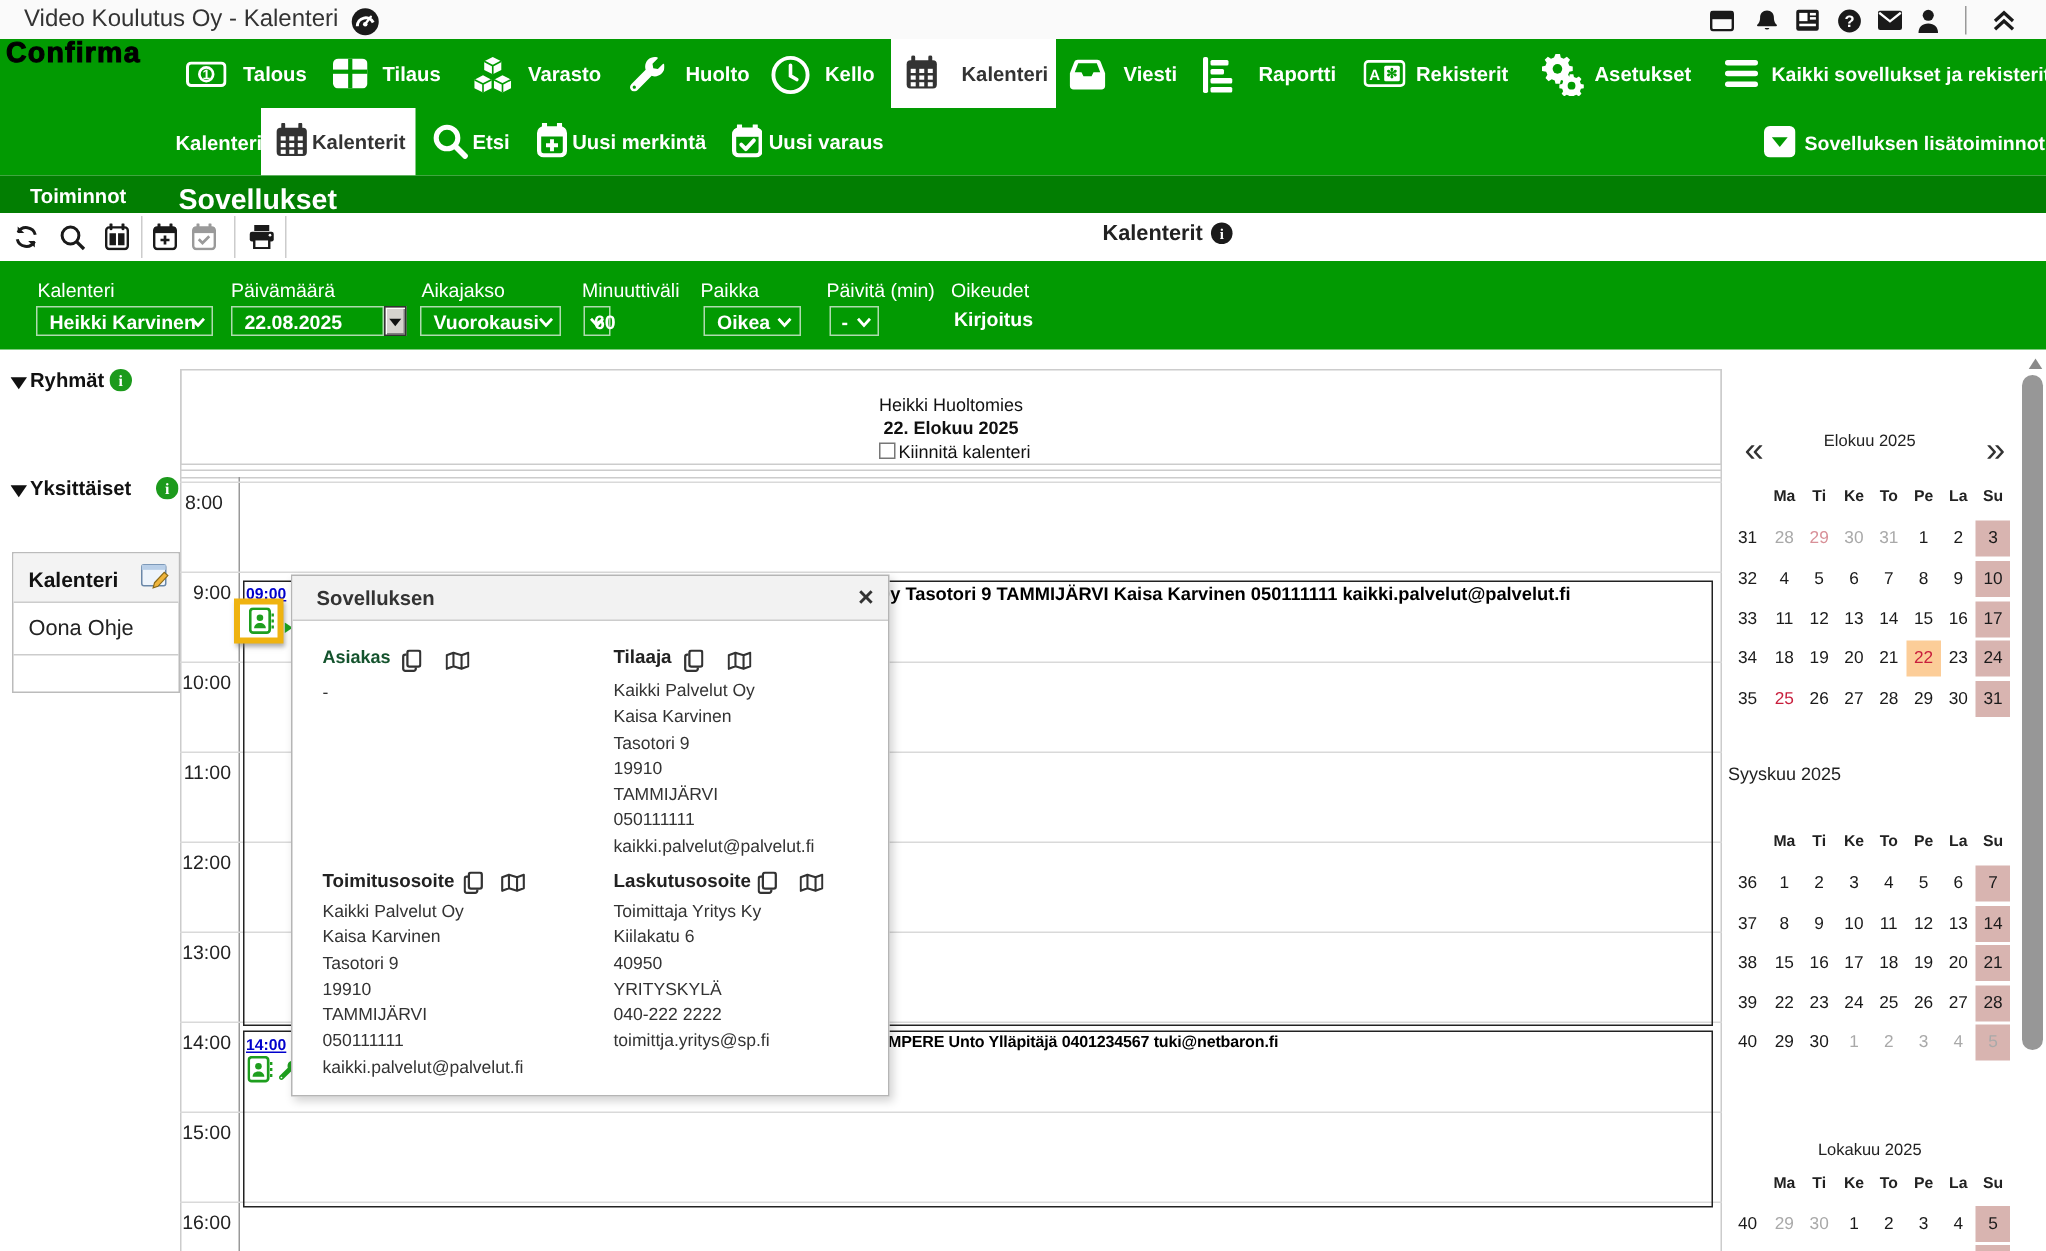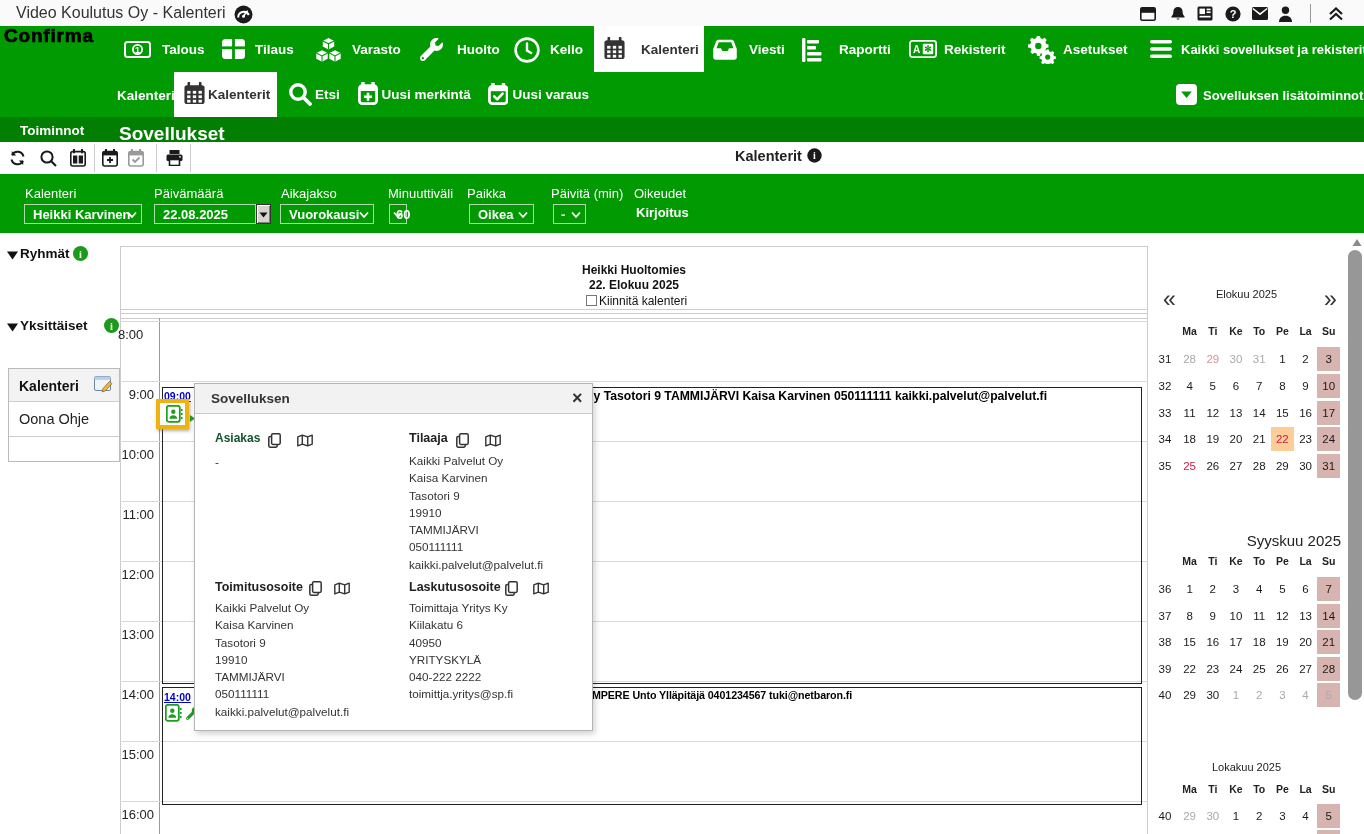--- a/index.html
+++ b/index.html
@@ -408,35 +408,35 @@
         <rect x="0.5" y="1.5" width="16" height="14" rx="1.5" fill="#eef4fb" stroke="#6a87a8" stroke-width="1"></rect>
         <rect x="0.5" y="1.5" width="16" height="3.4" fill="#b9cfe8"></rect>
         <path d="M9 13.5 15.5 6.5l2.4 2.2-6.6 7.2-3.2 1z" fill="#f0b53c" stroke="#8a6a1a" stroke-width="0.8"></path>
       </svg>
     </div>
   <div style="position:absolute;left:10px;top:42px;font-size:14.5px;color:#222">Oona Ohje</div>
   <div style="position:absolute;left:0;top:67px;width:100%;height:1px;background:#ccc"></div>
 </div>
 
 <div class="abs" style="left:120px;top:246px;width:1028px;height:64px;border:1px solid #ccc;box-sizing:border-box;background:#fff"></div>
-<div class="abs" style="left:120px;top:263px;width:1028px;text-align:center;font-size:12px;font-weight:bold;color:#111">Heikki Huoltomies</div>
+<div class="abs" style="left:120px;top:263px;width:1028px;text-align:center;font-size:12px;font-weight:normal;color:#111">Heikki Huoltomies</div>
 <div class="abs" style="left:120px;top:278px;width:1028px;text-align:center;font-size:12px;font-weight:bold;color:#111">22. Elokuu 2025</div>
 <div class="abs" style="left:586px;top:295px;width:11px;height:11px;border:1px solid #777;box-sizing:border-box;background:#fff"></div>
 <div class="abs" style="left:599px;top:294px;font-size:12px;color:#111">Kiinnitä kalenteri</div>
 
 <div class="abs" style="left:120px;top:313px;width:1028px;height:1px;background:#ccc"></div>
 <div class="abs" style="left:120px;top:318px;width:1028px;height:1px;background:#ccc"></div>
 
 <div class="abs" style="left:120px;top:246px;width:1px;height:588px;background:#ccc"></div>
 <div class="abs" style="left:1147px;top:246px;width:1px;height:588px;background:#ccc"></div>
 <div class="abs" style="left:159px;top:318px;width:1px;height:516px;background:#999"></div>
 
 <div id="hours">
     <div class="abs" style="left:120px;top:321px;width:1028px;height:1px;background:#d9d9d9"></div>
-    <div class="abs" style="left:118px;top:327px;width:36px;text-align:left;font-size:13px;color:#222">8:00</div>
+    <div class="abs" style="left:118px;top:327px;width:36px;text-align:center;font-size:13px;color:#222">8:00</div>
     <div class="abs" style="left:120px;top:381px;width:1028px;height:1px;background:#d9d9d9"></div>
     <div class="abs" style="left:118px;top:387px;width:36px;text-align:right;font-size:13px;color:#222">9:00</div>
     <div class="abs" style="left:120px;top:441px;width:1028px;height:1px;background:#d9d9d9"></div>
     <div class="abs" style="left:118px;top:447px;width:36px;text-align:right;font-size:13px;color:#222">10:00</div>
     <div class="abs" style="left:120px;top:501px;width:1028px;height:1px;background:#d9d9d9"></div>
     <div class="abs" style="left:118px;top:507px;width:36px;text-align:right;font-size:13px;color:#222">11:00</div>
     <div class="abs" style="left:120px;top:561px;width:1028px;height:1px;background:#d9d9d9"></div>
     <div class="abs" style="left:118px;top:567px;width:36px;text-align:right;font-size:13px;color:#222">12:00</div>
     <div class="abs" style="left:120px;top:621px;width:1028px;height:1px;background:#d9d9d9"></div>
     <div class="abs" style="left:118px;top:627px;width:36px;text-align:right;font-size:13px;color:#222">13:00</div>
@@ -550,21 +550,21 @@
 <div id="minical">
     <div class="abs" style="left:1163px;top:286px;font-size:23px;color:#333">«</div>
     <div class="abs" style="left:1324px;top:286px;font-size:23px;color:#333">»</div>
     <div class="abs" style="left:1152px;top:288px;width:189px;text-align:center;font-size:11px;color:#222">Elokuu 2025</div>
     <div class="abs" style="left:1152px;top:325px;width:192px"><span style="display:inline-block;width:26px"></span><span style="display:inline-block;width:23.2px;height:13px;line-height:13px;text-align:center;font-size:10.5px;font-weight:600;color:#222;vertical-align:top">Ma</span><span style="display:inline-block;width:23.2px;height:13px;line-height:13px;text-align:center;font-size:10.5px;font-weight:600;color:#222;vertical-align:top">Ti</span><span style="display:inline-block;width:23.2px;height:13px;line-height:13px;text-align:center;font-size:10.5px;font-weight:600;color:#222;vertical-align:top">Ke</span><span style="display:inline-block;width:23.2px;height:13px;line-height:13px;text-align:center;font-size:10.5px;font-weight:600;color:#222;vertical-align:top">To</span><span style="display:inline-block;width:23.2px;height:13px;line-height:13px;text-align:center;font-size:10.5px;font-weight:600;color:#222;vertical-align:top">Pe</span><span style="display:inline-block;width:23.2px;height:13px;line-height:13px;text-align:center;font-size:10.5px;font-weight:600;color:#222;vertical-align:top">La</span><span style="display:inline-block;width:23.2px;height:13px;line-height:13px;text-align:center;font-size:10.5px;font-weight:600;color:#222;vertical-align:top">Su</span></div>
     <div class="abs" style="left:1152px;top:347.4px;width:192px"><span style="display:inline-block;width:26px;height:24px;line-height:24px;text-align:center;font-size:11.5px;color:#1a1a1a;vertical-align:top">31</span><span style="display:inline-block;width:23.2px;height:24px;line-height:24px;text-align:center;font-size:11.5px;vertical-align:top;color:#a9a9a9;">28</span><span style="display:inline-block;width:23.2px;height:24px;line-height:24px;text-align:center;font-size:11.5px;vertical-align:top;color:#d89098;">29</span><span style="display:inline-block;width:23.2px;height:24px;line-height:24px;text-align:center;font-size:11.5px;vertical-align:top;color:#a9a9a9;">30</span><span style="display:inline-block;width:23.2px;height:24px;line-height:24px;text-align:center;font-size:11.5px;vertical-align:top;color:#a9a9a9;">31</span><span style="display:inline-block;width:23.2px;height:24px;line-height:24px;text-align:center;font-size:11.5px;vertical-align:top;color:#1a1a1a;">1</span><span style="display:inline-block;width:23.2px;height:24px;line-height:24px;text-align:center;font-size:11.5px;vertical-align:top;color:#1a1a1a;">2</span><span style="display:inline-block;width:23.2px;height:24px;line-height:24px;text-align:center;font-size:11.5px;vertical-align:top;color:#1a1a1a;background:#d8b4b0;">3</span></div>
     <div class="abs" style="left:1152px;top:374px;width:192px"><span style="display:inline-block;width:26px;height:24px;line-height:24px;text-align:center;font-size:11.5px;color:#1a1a1a;vertical-align:top">32</span><span style="display:inline-block;width:23.2px;height:24px;line-height:24px;text-align:center;font-size:11.5px;vertical-align:top;color:#1a1a1a;">4</span><span style="display:inline-block;width:23.2px;height:24px;line-height:24px;text-align:center;font-size:11.5px;vertical-align:top;color:#1a1a1a;">5</span><span style="display:inline-block;width:23.2px;height:24px;line-height:24px;text-align:center;font-size:11.5px;vertical-align:top;color:#1a1a1a;">6</span><span style="display:inline-block;width:23.2px;height:24px;line-height:24px;text-align:center;font-size:11.5px;vertical-align:top;color:#1a1a1a;">7</span><span style="display:inline-block;width:23.2px;height:24px;line-height:24px;text-align:center;font-size:11.5px;vertical-align:top;color:#1a1a1a;">8</span><span style="display:inline-block;width:23.2px;height:24px;line-height:24px;text-align:center;font-size:11.5px;vertical-align:top;color:#1a1a1a;">9</span><span style="display:inline-block;width:23.2px;height:24px;line-height:24px;text-align:center;font-size:11.5px;vertical-align:top;color:#1a1a1a;background:#d8b4b0;">10</span></div>
     <div class="abs" style="left:1152px;top:400.59999999999997px;width:192px"><span style="display:inline-block;width:26px;height:24px;line-height:24px;text-align:center;font-size:11.5px;color:#1a1a1a;vertical-align:top">33</span><span style="display:inline-block;width:23.2px;height:24px;line-height:24px;text-align:center;font-size:11.5px;vertical-align:top;color:#1a1a1a;">11</span><span style="display:inline-block;width:23.2px;height:24px;line-height:24px;text-align:center;font-size:11.5px;vertical-align:top;color:#1a1a1a;">12</span><span style="display:inline-block;width:23.2px;height:24px;line-height:24px;text-align:center;font-size:11.5px;vertical-align:top;color:#1a1a1a;">13</span><span style="display:inline-block;width:23.2px;height:24px;line-height:24px;text-align:center;font-size:11.5px;vertical-align:top;color:#1a1a1a;">14</span><span style="display:inline-block;width:23.2px;height:24px;line-height:24px;text-align:center;font-size:11.5px;vertical-align:top;color:#1a1a1a;">15</span><span style="display:inline-block;width:23.2px;height:24px;line-height:24px;text-align:center;font-size:11.5px;vertical-align:top;color:#1a1a1a;">16</span><span style="display:inline-block;width:23.2px;height:24px;line-height:24px;text-align:center;font-size:11.5px;vertical-align:top;color:#1a1a1a;background:#d8b4b0;">17</span></div>
     <div class="abs" style="left:1152px;top:427.2px;width:192px"><span style="display:inline-block;width:26px;height:24px;line-height:24px;text-align:center;font-size:11.5px;color:#1a1a1a;vertical-align:top">34</span><span style="display:inline-block;width:23.2px;height:24px;line-height:24px;text-align:center;font-size:11.5px;vertical-align:top;color:#1a1a1a;">18</span><span style="display:inline-block;width:23.2px;height:24px;line-height:24px;text-align:center;font-size:11.5px;vertical-align:top;color:#1a1a1a;">19</span><span style="display:inline-block;width:23.2px;height:24px;line-height:24px;text-align:center;font-size:11.5px;vertical-align:top;color:#1a1a1a;">20</span><span style="display:inline-block;width:23.2px;height:24px;line-height:24px;text-align:center;font-size:11.5px;vertical-align:top;color:#1a1a1a;">21</span><span style="display:inline-block;width:23.2px;height:24px;line-height:24px;text-align:center;font-size:11.5px;vertical-align:top;color:#c81e3c;background:#fccd98;">22</span><span style="display:inline-block;width:23.2px;height:24px;line-height:24px;text-align:center;font-size:11.5px;vertical-align:top;color:#1a1a1a;">23</span><span style="display:inline-block;width:23.2px;height:24px;line-height:24px;text-align:center;font-size:11.5px;vertical-align:top;color:#1a1a1a;background:#d8b4b0;">24</span></div>
     <div class="abs" style="left:1152px;top:453.79999999999995px;width:192px"><span style="display:inline-block;width:26px;height:24px;line-height:24px;text-align:center;font-size:11.5px;color:#1a1a1a;vertical-align:top">35</span><span style="display:inline-block;width:23.2px;height:24px;line-height:24px;text-align:center;font-size:11.5px;vertical-align:top;color:#c81e3c;">25</span><span style="display:inline-block;width:23.2px;height:24px;line-height:24px;text-align:center;font-size:11.5px;vertical-align:top;color:#1a1a1a;">26</span><span style="display:inline-block;width:23.2px;height:24px;line-height:24px;text-align:center;font-size:11.5px;vertical-align:top;color:#1a1a1a;">27</span><span style="display:inline-block;width:23.2px;height:24px;line-height:24px;text-align:center;font-size:11.5px;vertical-align:top;color:#1a1a1a;">28</span><span style="display:inline-block;width:23.2px;height:24px;line-height:24px;text-align:center;font-size:11.5px;vertical-align:top;color:#1a1a1a;">29</span><span style="display:inline-block;width:23.2px;height:24px;line-height:24px;text-align:center;font-size:11.5px;vertical-align:top;color:#1a1a1a;">30</span><span style="display:inline-block;width:23.2px;height:24px;line-height:24px;text-align:center;font-size:11.5px;vertical-align:top;color:#1a1a1a;background:#d8b4b0;">31</span></div>
-    <div class="abs" style="left:1152px;top:532px;width:189px;text-align:right;font-size:15px;color:#222">Syyskuu 2025</div>
+    <div class="abs" style="left:1152px;top:509px;width:189px;text-align:left;font-size:12px;color:#222">Syyskuu 2025</div>
     <div class="abs" style="left:1152px;top:554.5px;width:192px"><span style="display:inline-block;width:26px"></span><span style="display:inline-block;width:23.2px;height:13px;line-height:13px;text-align:center;font-size:10.5px;font-weight:600;color:#222;vertical-align:top">Ma</span><span style="display:inline-block;width:23.2px;height:13px;line-height:13px;text-align:center;font-size:10.5px;font-weight:600;color:#222;vertical-align:top">Ti</span><span style="display:inline-block;width:23.2px;height:13px;line-height:13px;text-align:center;font-size:10.5px;font-weight:600;color:#222;vertical-align:top">Ke</span><span style="display:inline-block;width:23.2px;height:13px;line-height:13px;text-align:center;font-size:10.5px;font-weight:600;color:#222;vertical-align:top">To</span><span style="display:inline-block;width:23.2px;height:13px;line-height:13px;text-align:center;font-size:10.5px;font-weight:600;color:#222;vertical-align:top">Pe</span><span style="display:inline-block;width:23.2px;height:13px;line-height:13px;text-align:center;font-size:10.5px;font-weight:600;color:#222;vertical-align:top">La</span><span style="display:inline-block;width:23.2px;height:13px;line-height:13px;text-align:center;font-size:10.5px;font-weight:600;color:#222;vertical-align:top">Su</span></div>
     <div class="abs" style="left:1152px;top:577px;width:192px"><span style="display:inline-block;width:26px;height:24px;line-height:24px;text-align:center;font-size:11.5px;color:#1a1a1a;vertical-align:top">36</span><span style="display:inline-block;width:23.2px;height:24px;line-height:24px;text-align:center;font-size:11.5px;vertical-align:top;color:#1a1a1a;">1</span><span style="display:inline-block;width:23.2px;height:24px;line-height:24px;text-align:center;font-size:11.5px;vertical-align:top;color:#1a1a1a;">2</span><span style="display:inline-block;width:23.2px;height:24px;line-height:24px;text-align:center;font-size:11.5px;vertical-align:top;color:#1a1a1a;">3</span><span style="display:inline-block;width:23.2px;height:24px;line-height:24px;text-align:center;font-size:11.5px;vertical-align:top;color:#1a1a1a;">4</span><span style="display:inline-block;width:23.2px;height:24px;line-height:24px;text-align:center;font-size:11.5px;vertical-align:top;color:#1a1a1a;">5</span><span style="display:inline-block;width:23.2px;height:24px;line-height:24px;text-align:center;font-size:11.5px;vertical-align:top;color:#1a1a1a;">6</span><span style="display:inline-block;width:23.2px;height:24px;line-height:24px;text-align:center;font-size:11.5px;vertical-align:top;color:#1a1a1a;background:#d8b4b0;">7</span></div>
     <div class="abs" style="left:1152px;top:603.6px;width:192px"><span style="display:inline-block;width:26px;height:24px;line-height:24px;text-align:center;font-size:11.5px;color:#1a1a1a;vertical-align:top">37</span><span style="display:inline-block;width:23.2px;height:24px;line-height:24px;text-align:center;font-size:11.5px;vertical-align:top;color:#1a1a1a;">8</span><span style="display:inline-block;width:23.2px;height:24px;line-height:24px;text-align:center;font-size:11.5px;vertical-align:top;color:#1a1a1a;">9</span><span style="display:inline-block;width:23.2px;height:24px;line-height:24px;text-align:center;font-size:11.5px;vertical-align:top;color:#1a1a1a;">10</span><span style="display:inline-block;width:23.2px;height:24px;line-height:24px;text-align:center;font-size:11.5px;vertical-align:top;color:#1a1a1a;">11</span><span style="display:inline-block;width:23.2px;height:24px;line-height:24px;text-align:center;font-size:11.5px;vertical-align:top;color:#1a1a1a;">12</span><span style="display:inline-block;width:23.2px;height:24px;line-height:24px;text-align:center;font-size:11.5px;vertical-align:top;color:#1a1a1a;">13</span><span style="display:inline-block;width:23.2px;height:24px;line-height:24px;text-align:center;font-size:11.5px;vertical-align:top;color:#1a1a1a;background:#d8b4b0;">14</span></div>
     <div class="abs" style="left:1152px;top:630.2px;width:192px"><span style="display:inline-block;width:26px;height:24px;line-height:24px;text-align:center;font-size:11.5px;color:#1a1a1a;vertical-align:top">38</span><span style="display:inline-block;width:23.2px;height:24px;line-height:24px;text-align:center;font-size:11.5px;vertical-align:top;color:#1a1a1a;">15</span><span style="display:inline-block;width:23.2px;height:24px;line-height:24px;text-align:center;font-size:11.5px;vertical-align:top;color:#1a1a1a;">16</span><span style="display:inline-block;width:23.2px;height:24px;line-height:24px;text-align:center;font-size:11.5px;vertical-align:top;color:#1a1a1a;">17</span><span style="display:inline-block;width:23.2px;height:24px;line-height:24px;text-align:center;font-size:11.5px;vertical-align:top;color:#1a1a1a;">18</span><span style="display:inline-block;width:23.2px;height:24px;line-height:24px;text-align:center;font-size:11.5px;vertical-align:top;color:#1a1a1a;">19</span><span style="display:inline-block;width:23.2px;height:24px;line-height:24px;text-align:center;font-size:11.5px;vertical-align:top;color:#1a1a1a;">20</span><span style="display:inline-block;width:23.2px;height:24px;line-height:24px;text-align:center;font-size:11.5px;vertical-align:top;color:#1a1a1a;background:#d8b4b0;">21</span></div>
     <div class="abs" style="left:1152px;top:656.8px;width:192px"><span style="display:inline-block;width:26px;height:24px;line-height:24px;text-align:center;font-size:11.5px;color:#1a1a1a;vertical-align:top">39</span><span style="display:inline-block;width:23.2px;height:24px;line-height:24px;text-align:center;font-size:11.5px;vertical-align:top;color:#1a1a1a;">22</span><span style="display:inline-block;width:23.2px;height:24px;line-height:24px;text-align:center;font-size:11.5px;vertical-align:top;color:#1a1a1a;">23</span><span style="display:inline-block;width:23.2px;height:24px;line-height:24px;text-align:center;font-size:11.5px;vertical-align:top;color:#1a1a1a;">24</span><span style="display:inline-block;width:23.2px;height:24px;line-height:24px;text-align:center;font-size:11.5px;vertical-align:top;color:#1a1a1a;">25</span><span style="display:inline-block;width:23.2px;height:24px;line-height:24px;text-align:center;font-size:11.5px;vertical-align:top;color:#1a1a1a;">26</span><span style="display:inline-block;width:23.2px;height:24px;line-height:24px;text-align:center;font-size:11.5px;vertical-align:top;color:#1a1a1a;">27</span><span style="display:inline-block;width:23.2px;height:24px;line-height:24px;text-align:center;font-size:11.5px;vertical-align:top;color:#1a1a1a;background:#d8b4b0;">28</span></div>
     <div class="abs" style="left:1152px;top:683.4px;width:192px"><span style="display:inline-block;width:26px;height:24px;line-height:24px;text-align:center;font-size:11.5px;color:#1a1a1a;vertical-align:top">40</span><span style="display:inline-block;width:23.2px;height:24px;line-height:24px;text-align:center;font-size:11.5px;vertical-align:top;color:#1a1a1a;">29</span><span style="display:inline-block;width:23.2px;height:24px;line-height:24px;text-align:center;font-size:11.5px;vertical-align:top;color:#1a1a1a;">30</span><span style="display:inline-block;width:23.2px;height:24px;line-height:24px;text-align:center;font-size:11.5px;vertical-align:top;color:#a9a9a9;">1</span><span style="display:inline-block;width:23.2px;height:24px;line-height:24px;text-align:center;font-size:11.5px;vertical-align:top;color:#a9a9a9;">2</span><span style="display:inline-block;width:23.2px;height:24px;line-height:24px;text-align:center;font-size:11.5px;vertical-align:top;color:#a9a9a9;">3</span><span style="display:inline-block;width:23.2px;height:24px;line-height:24px;text-align:center;font-size:11.5px;vertical-align:top;color:#a9a9a9;">4</span><span style="display:inline-block;width:23.2px;height:24px;line-height:24px;text-align:center;font-size:11.5px;vertical-align:top;color:#a9a9a9;background:#d8b4b0;">5</span></div>
     <div class="abs" style="left:1152px;top:760.5px;width:189px;text-align:center;font-size:11px;color:#222">Lokakuu 2025</div>
     <div class="abs" style="left:1152px;top:783px;width:192px"><span style="display:inline-block;width:26px"></span><span style="display:inline-block;width:23.2px;height:13px;line-height:13px;text-align:center;font-size:10.5px;font-weight:600;color:#222;vertical-align:top">Ma</span><span style="display:inline-block;width:23.2px;height:13px;line-height:13px;text-align:center;font-size:10.5px;font-weight:600;color:#222;vertical-align:top">Ti</span><span style="display:inline-block;width:23.2px;height:13px;line-height:13px;text-align:center;font-size:10.5px;font-weight:600;color:#222;vertical-align:top">Ke</span><span style="display:inline-block;width:23.2px;height:13px;line-height:13px;text-align:center;font-size:10.5px;font-weight:600;color:#222;vertical-align:top">To</span><span style="display:inline-block;width:23.2px;height:13px;line-height:13px;text-align:center;font-size:10.5px;font-weight:600;color:#222;vertical-align:top">Pe</span><span style="display:inline-block;width:23.2px;height:13px;line-height:13px;text-align:center;font-size:10.5px;font-weight:600;color:#222;vertical-align:top">La</span><span style="display:inline-block;width:23.2px;height:13px;line-height:13px;text-align:center;font-size:10.5px;font-weight:600;color:#222;vertical-align:top">Su</span></div>
     <div class="abs" style="left:1152px;top:803.5px;width:192px"><span style="display:inline-block;width:26px;height:24px;line-height:24px;text-align:center;font-size:11.5px;color:#1a1a1a;vertical-align:top">40</span><span style="display:inline-block;width:23.2px;height:24px;line-height:24px;text-align:center;font-size:11.5px;vertical-align:top;color:#a9a9a9;">29</span><span style="display:inline-block;width:23.2px;height:24px;line-height:24px;text-align:center;font-size:11.5px;vertical-align:top;color:#a9a9a9;">30</span><span style="display:inline-block;width:23.2px;height:24px;line-height:24px;text-align:center;font-size:11.5px;vertical-align:top;color:#1a1a1a;">1</span><span style="display:inline-block;width:23.2px;height:24px;line-height:24px;text-align:center;font-size:11.5px;vertical-align:top;color:#1a1a1a;">2</span><span style="display:inline-block;width:23.2px;height:24px;line-height:24px;text-align:center;font-size:11.5px;vertical-align:top;color:#1a1a1a;">3</span><span style="display:inline-block;width:23.2px;height:24px;line-height:24px;text-align:center;font-size:11.5px;vertical-align:top;color:#1a1a1a;">4</span><span style="display:inline-block;width:23.2px;height:24px;line-height:24px;text-align:center;font-size:11.5px;vertical-align:top;color:#1a1a1a;background:#d8b4b0;">5</span></div>
     <div class="abs" style="left:1152px;top:830.1px;width:192px"><span style="display:inline-block;width:26px;height:24px;line-height:24px;text-align:center;font-size:11.5px;color:#1a1a1a;vertical-align:top">41</span><span style="display:inline-block;width:23.2px;height:24px;line-height:24px;text-align:center;font-size:11.5px;vertical-align:top;color:#1a1a1a;">6</span><span style="display:inline-block;width:23.2px;height:24px;line-height:24px;text-align:center;font-size:11.5px;vertical-align:top;color:#1a1a1a;">7</span><span style="display:inline-block;width:23.2px;height:24px;line-height:24px;text-align:center;font-size:11.5px;vertical-align:top;color:#1a1a1a;">8</span><span style="display:inline-block;width:23.2px;height:24px;line-height:24px;text-align:center;font-size:11.5px;vertical-align:top;color:#1a1a1a;">9</span><span style="display:inline-block;width:23.2px;height:24px;line-height:24px;text-align:center;font-size:11.5px;vertical-align:top;color:#1a1a1a;">10</span><span style="display:inline-block;width:23.2px;height:24px;line-height:24px;text-align:center;font-size:11.5px;vertical-align:top;color:#1a1a1a;">11</span><span style="display:inline-block;width:23.2px;height:24px;line-height:24px;text-align:center;font-size:11.5px;vertical-align:top;color:#1a1a1a;background:#d8b4b0;">12</span></div>

